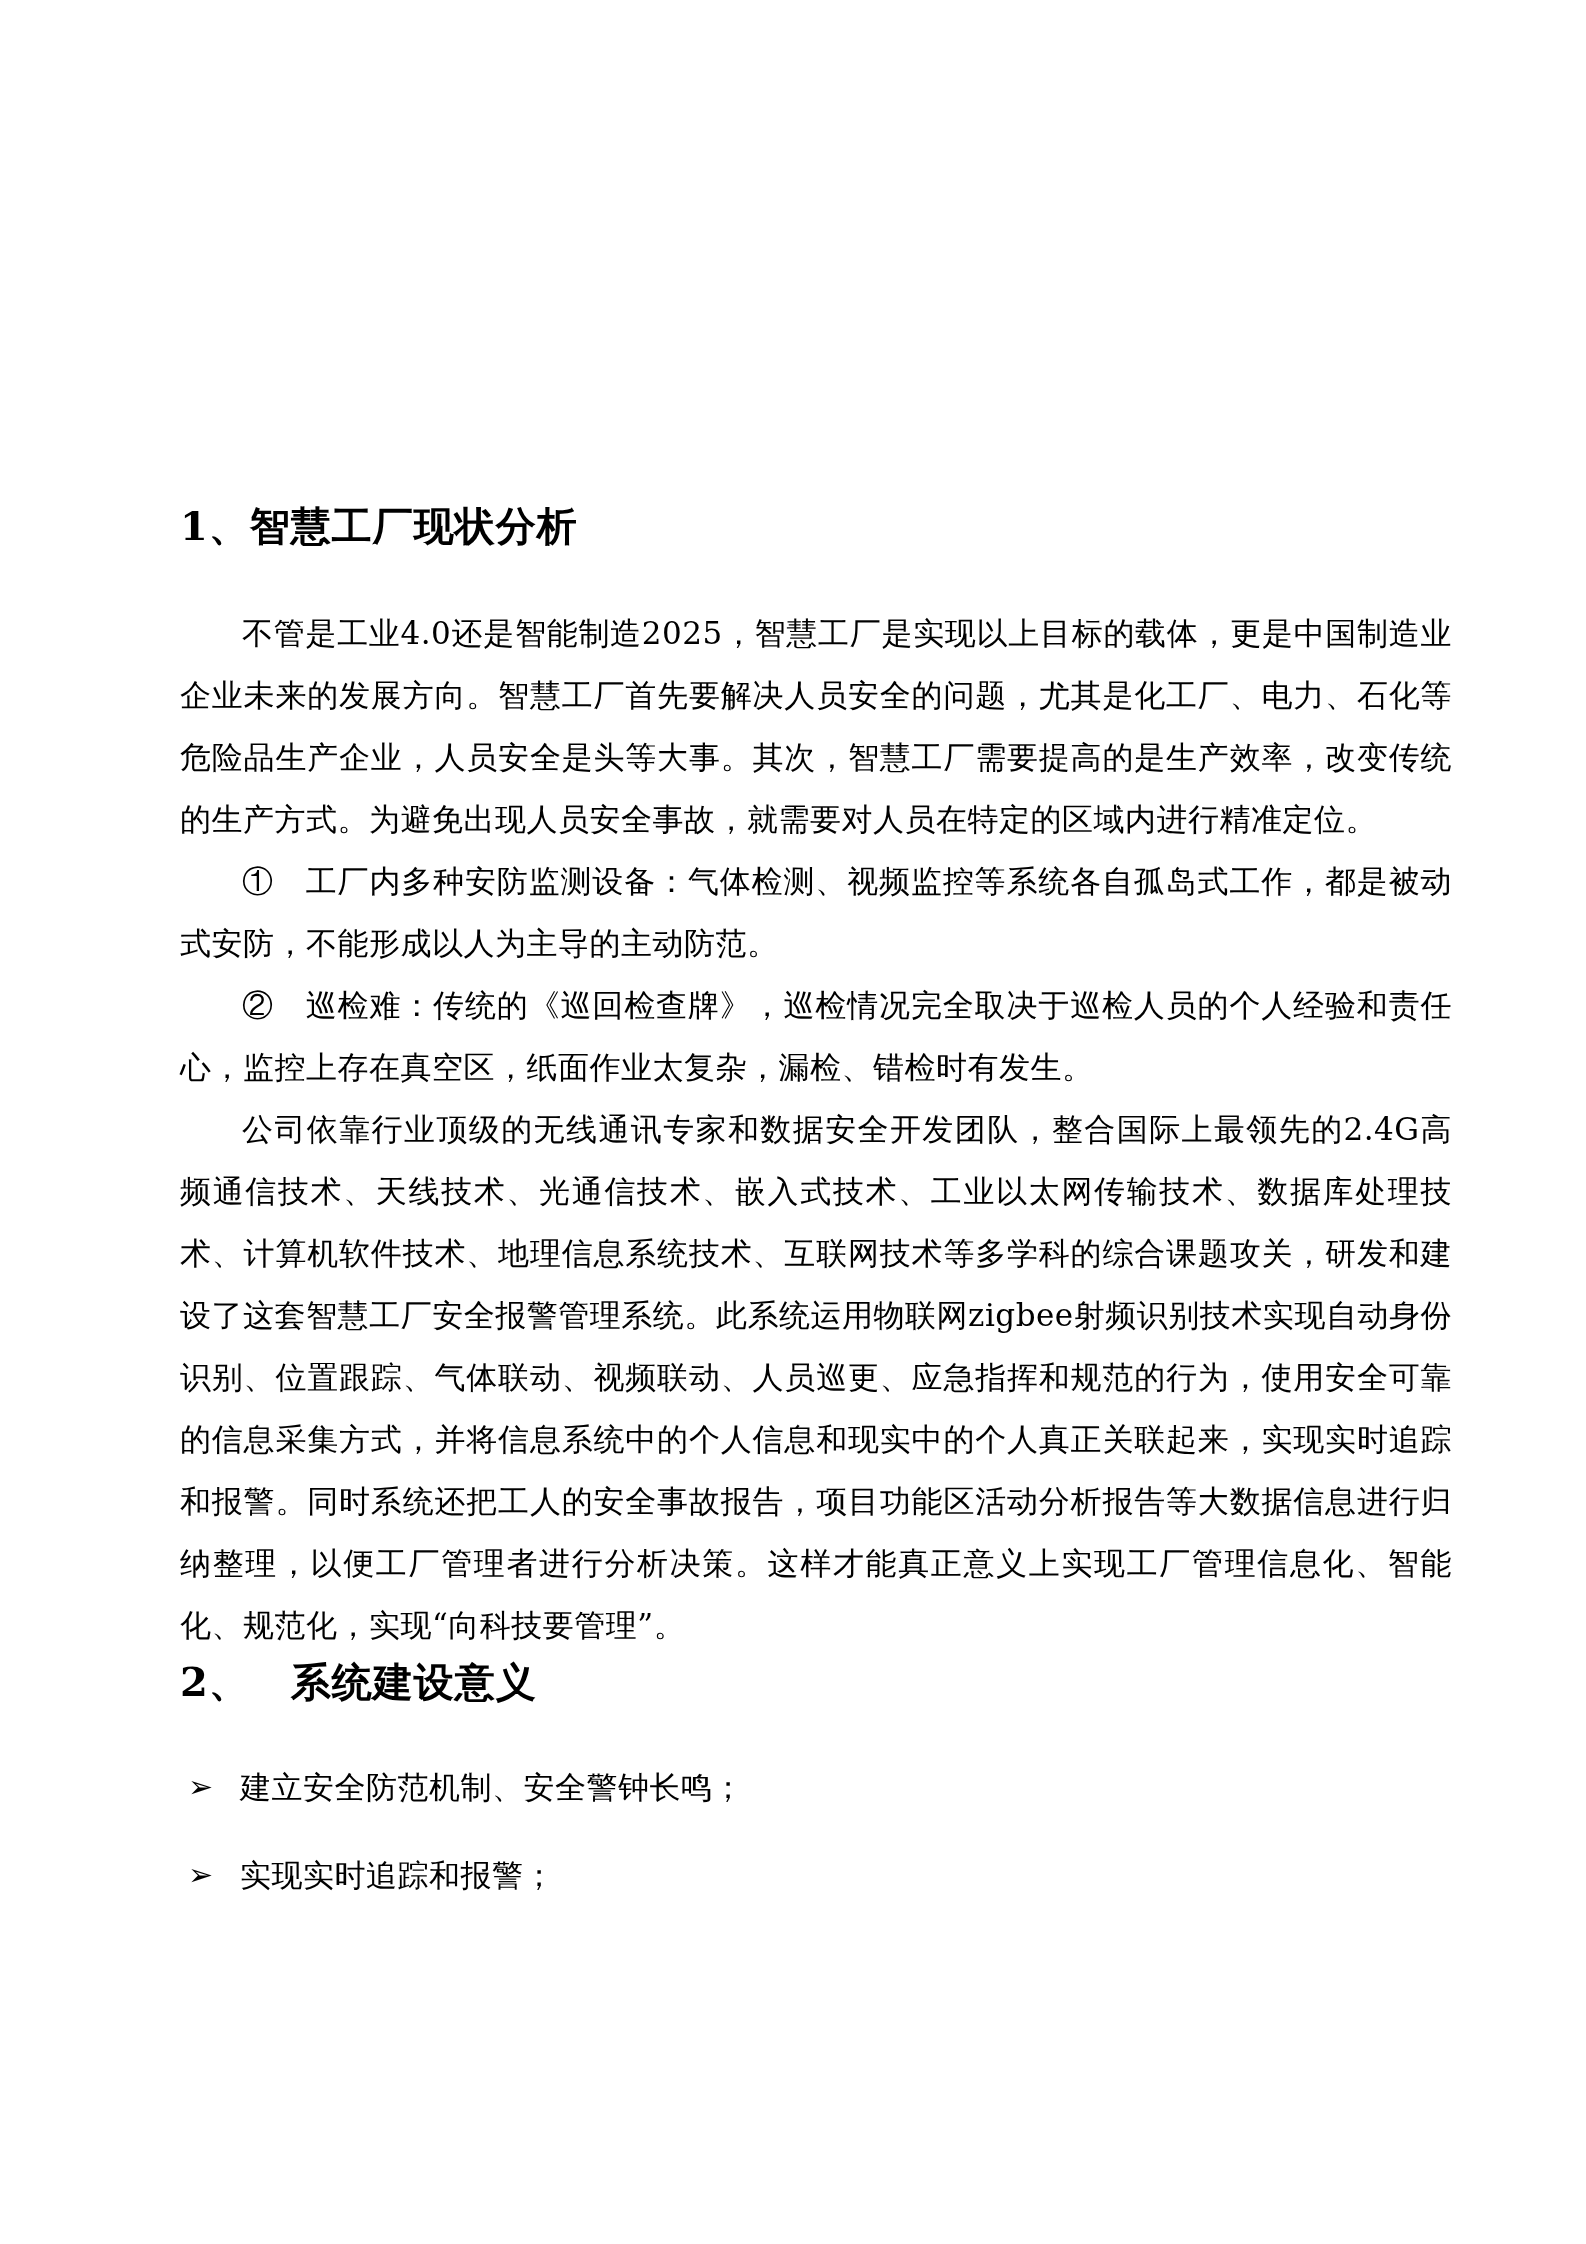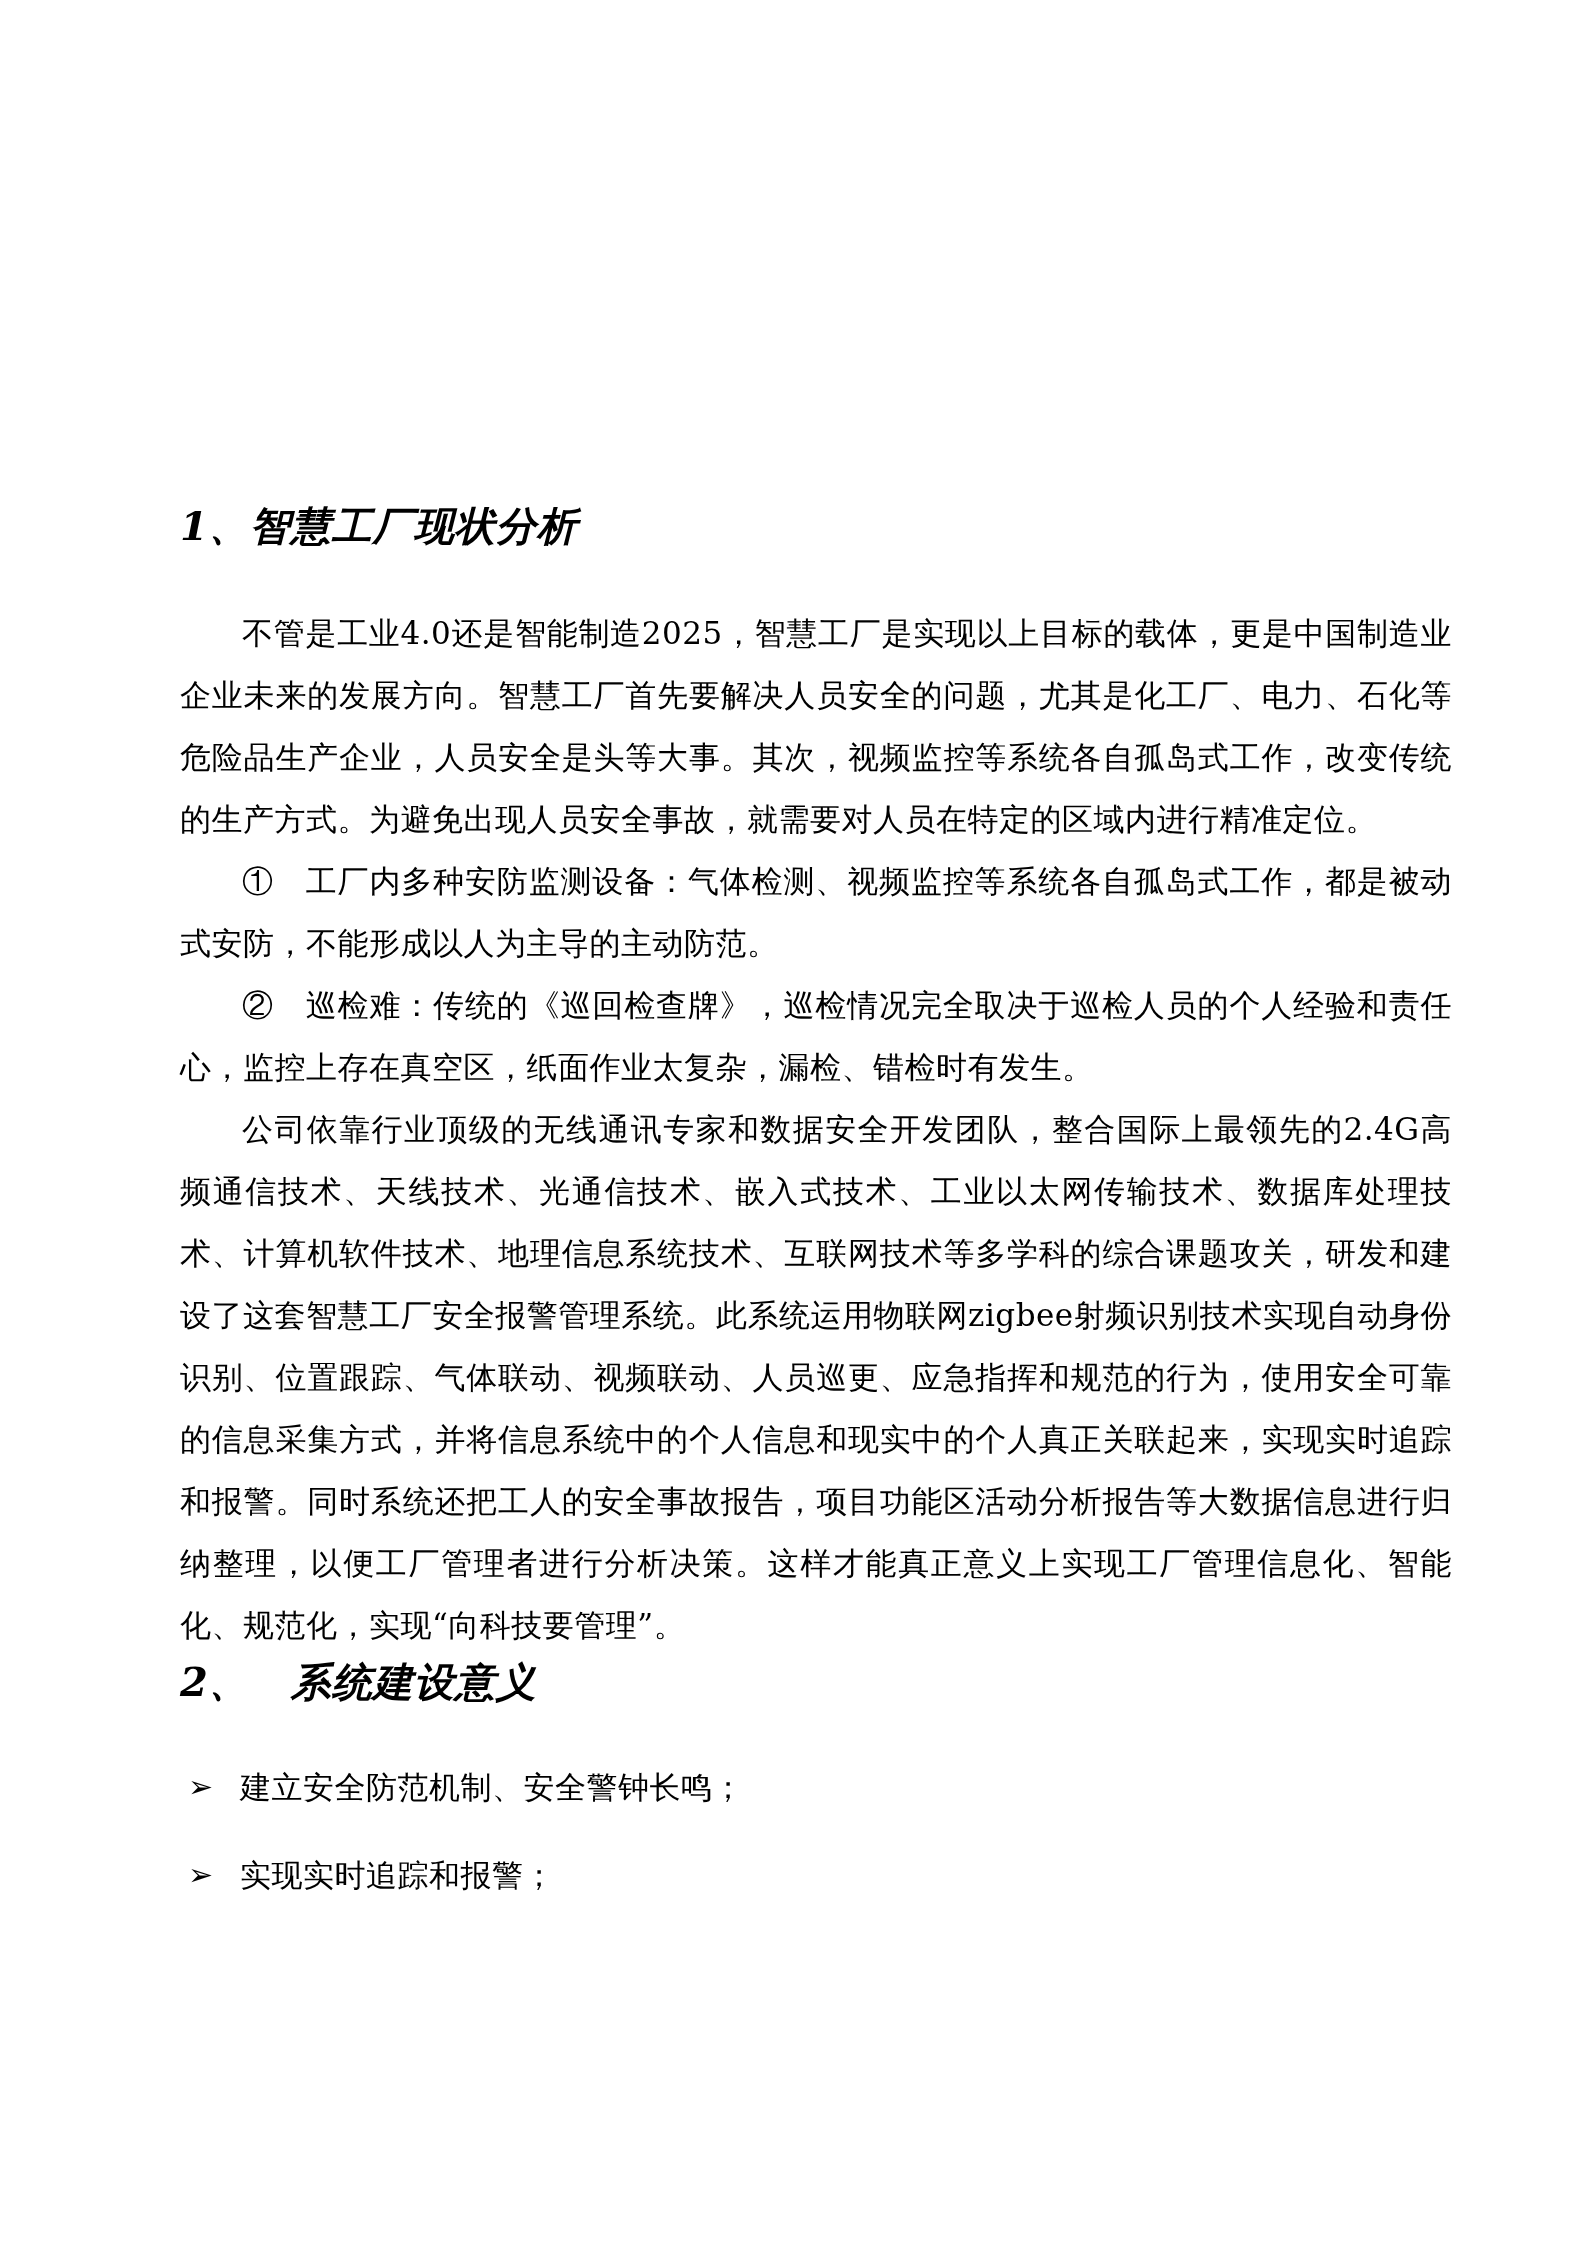--- a/index.html
+++ b/index.html
@@ -21,21 +21,20 @@
   }
   .content {
     width: 1272px;
   }
   h1.doc-heading {
     font-size: 40px;
     line-height: 52px;
     font-weight: bold;
     margin: 0 0 50px 0;
     letter-spacing: 1px;
-    font-style: italic;
   }
   h1.doc-heading.second {
     margin-bottom: 56px;
   }
   p.body-para {
     font-size: 31px;
     line-height: 62px;
     margin: 0;
     text-align: justify;
     text-indent: 2em;
@@ -60,21 +59,21 @@
   }
 </style>
 </head>
 <body>
 
 <div class="page">
   <div class="content">
 
     <h1 class="doc-heading">1、智慧工厂现状分析</h1>
 
-    <p class="body-para">不管是工业4.0还是智能制造2025，智慧工厂是实现以上目标的载体，更是中国制造业企业未来的发展方向。智慧工厂首先要解决人员安全的问题，尤其是化工厂、电力、石化等危险品生产企业，人员安全是头等大事。其次，视频监控等系统各自孤岛式工作，改变传统的生产方式。为避免出现人员安全事故，就需要对人员在特定的区域内进行精准定位。</p>
+    <p class="body-para">不管是工业4.0还是智能制造2025，智慧工厂是实现以上目标的载体，更是中国制造业企业未来的发展方向。智慧工厂首先要解决人员安全的问题，尤其是化工厂、电力、石化等危险品生产企业，人员安全是头等大事。其次，智慧工厂需要提高的是生产效率，改变传统的生产方式。为避免出现人员安全事故，就需要对人员在特定的区域内进行精准定位。</p>
 
     <p class="body-para">①　工厂内多种安防监测设备：气体检测、视频监控等系统各自孤岛式工作，都是被动式安防，不能形成以人为主导的主动防范。</p>
 
     <p class="body-para">②　巡检难：传统的《巡回检查牌》，巡检情况完全取决于巡检人员的个人经验和责任心，监控上存在真空区，纸面作业太复杂，漏检、错检时有发生。</p>
 
     <p class="body-para">公司依靠行业顶级的无线通讯专家和数据安全开发团队，整合国际上最领先的2.4G高频通信技术、天线技术、光通信技术、嵌入式技术、工业以太网传输技术、数据库处理技术、计算机软件技术、地理信息系统技术、互联网技术等多学科的综合课题攻关，研发和建设了这套智慧工厂安全报警管理系统。此系统运用物联网zigbee射频识别技术实现自动身份识别、位置跟踪、气体联动、视频联动、人员巡更、应急指挥和规范的行为，使用安全可靠的信息采集方式，并将信息系统中的个人信息和现实中的个人真正关联起来，实现实时追踪和报警。同时系统还把工人的安全事故报告，项目功能区活动分析报告等大数据信息进行归纳整理，以便工厂管理者进行分析决策。这样才能真正意义上实现工厂管理信息化、智能化、规范化，实现“向科技要管理”。</p>
 
     <h1 class="doc-heading second">2、　系统建设意义</h1>
 
     <div class="bullet-row">

